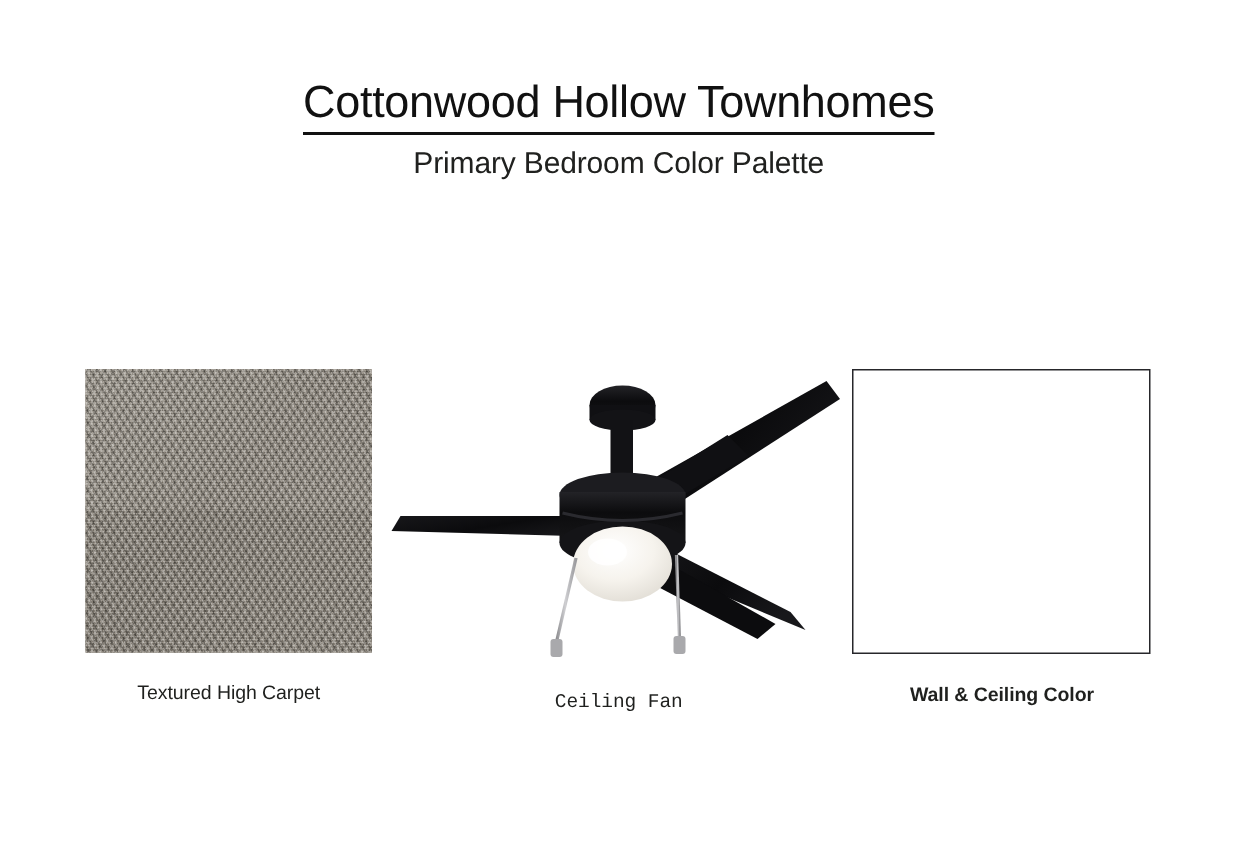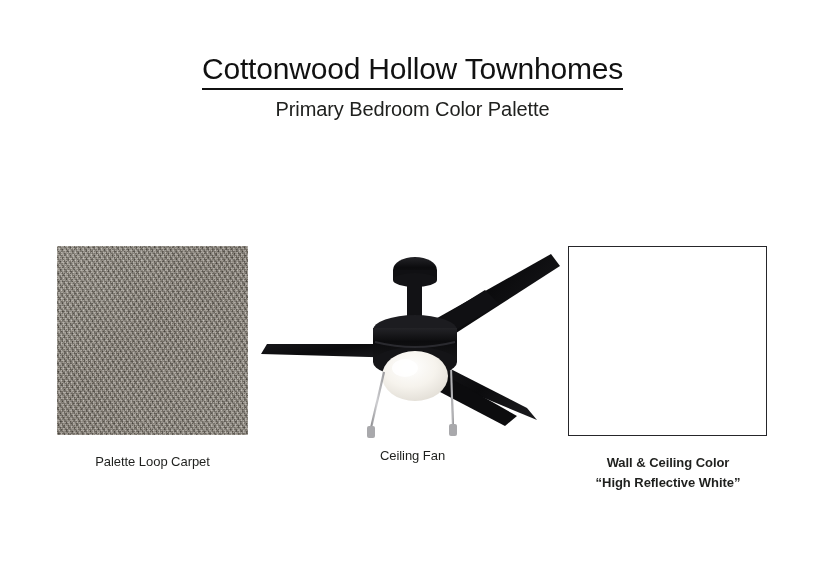--- a/index.html
+++ b/index.html
@@ -96,22 +96,23 @@
   
   #fan-figure {
     position: absolute;
     left: 255px;
     top: 248px;
     width: 310px;
     height: 190px;
   }
   #fan-caption {
     left: 300px;
-    top: 446px;
+    top: 458px;
     width: 225px;
+    font-family: Liberation Mono, monospace;
   }
 
   
   #paint-swatch {
     position: absolute;
     left: 568px;
     top: 246px;
     width: 199px;
     height: 190px;
     background: #ffffff;
@@ -131,21 +132,21 @@
 
 <div id="page">
 
   <div id="page-subtitle">Primary Bedroom Color Palette</div>
   <div id="title-block">
     <span id="page-title">Cottonwood Hollow Townhomes</span>
   </div>
 
   <div id="carpet-swatch"></div>
   <div id="carpet-caption" class="swatch-caption">
-    <span>Palette Loop Carpet</span>
+    <span>Textured High Carpet</span>
   </div>
 
   <div id="fan-figure">
     <svg width="310" height="190" viewBox="0 0 310 190">
       <defs>
         <radialGradient id="domeGrad" cx="42%" cy="32%" r="72%">
           <stop offset="0%" stop-color="#ffffff"></stop>
           <stop offset="55%" stop-color="#f6f3ed"></stop>
           <stop offset="100%" stop-color="#e2ded6"></stop>
         </radialGradient>
@@ -194,16 +195,15 @@
       <rect x="194" y="176" width="8" height="12" rx="2" fill="#a9a9ac"></rect>
     </svg>
   </div>
   <div id="fan-caption" class="swatch-caption">
     <span>Ceiling Fan</span>
   </div>
 
   <div id="paint-swatch"></div>
   <div id="paint-caption" class="swatch-caption">
     <span>Wall &amp; Ceiling Color</span>
-    <span class="cap-line2">“High Reflective White”</span>
   </div>
 
 </div>
 
 </body></html>

